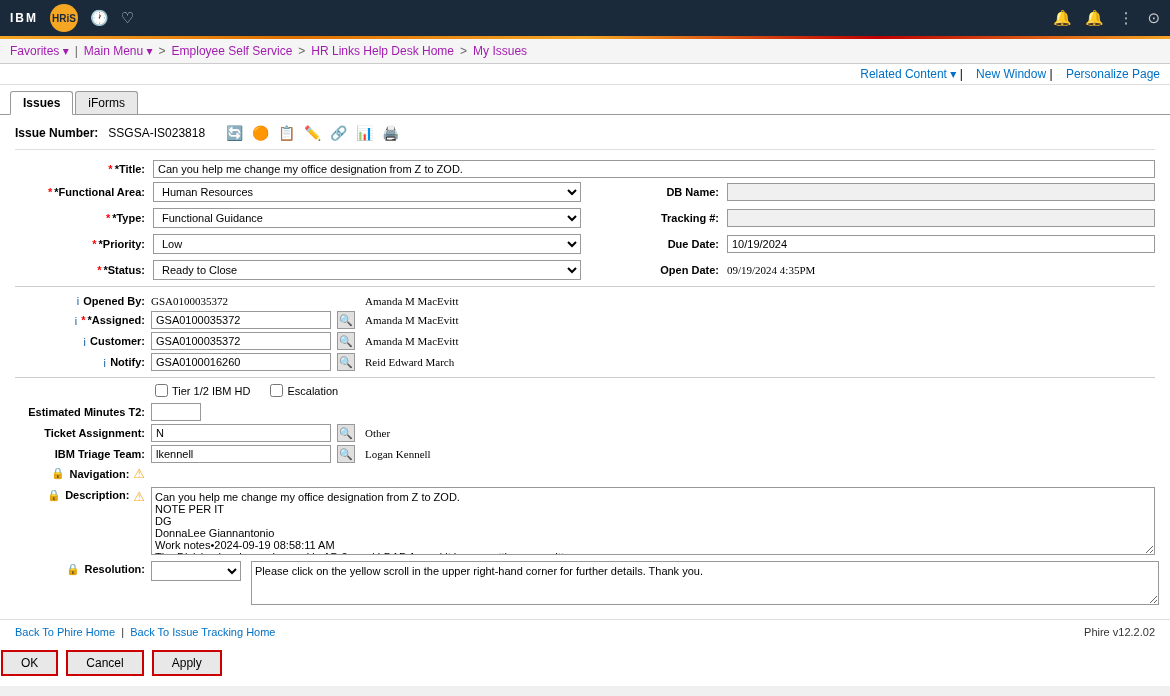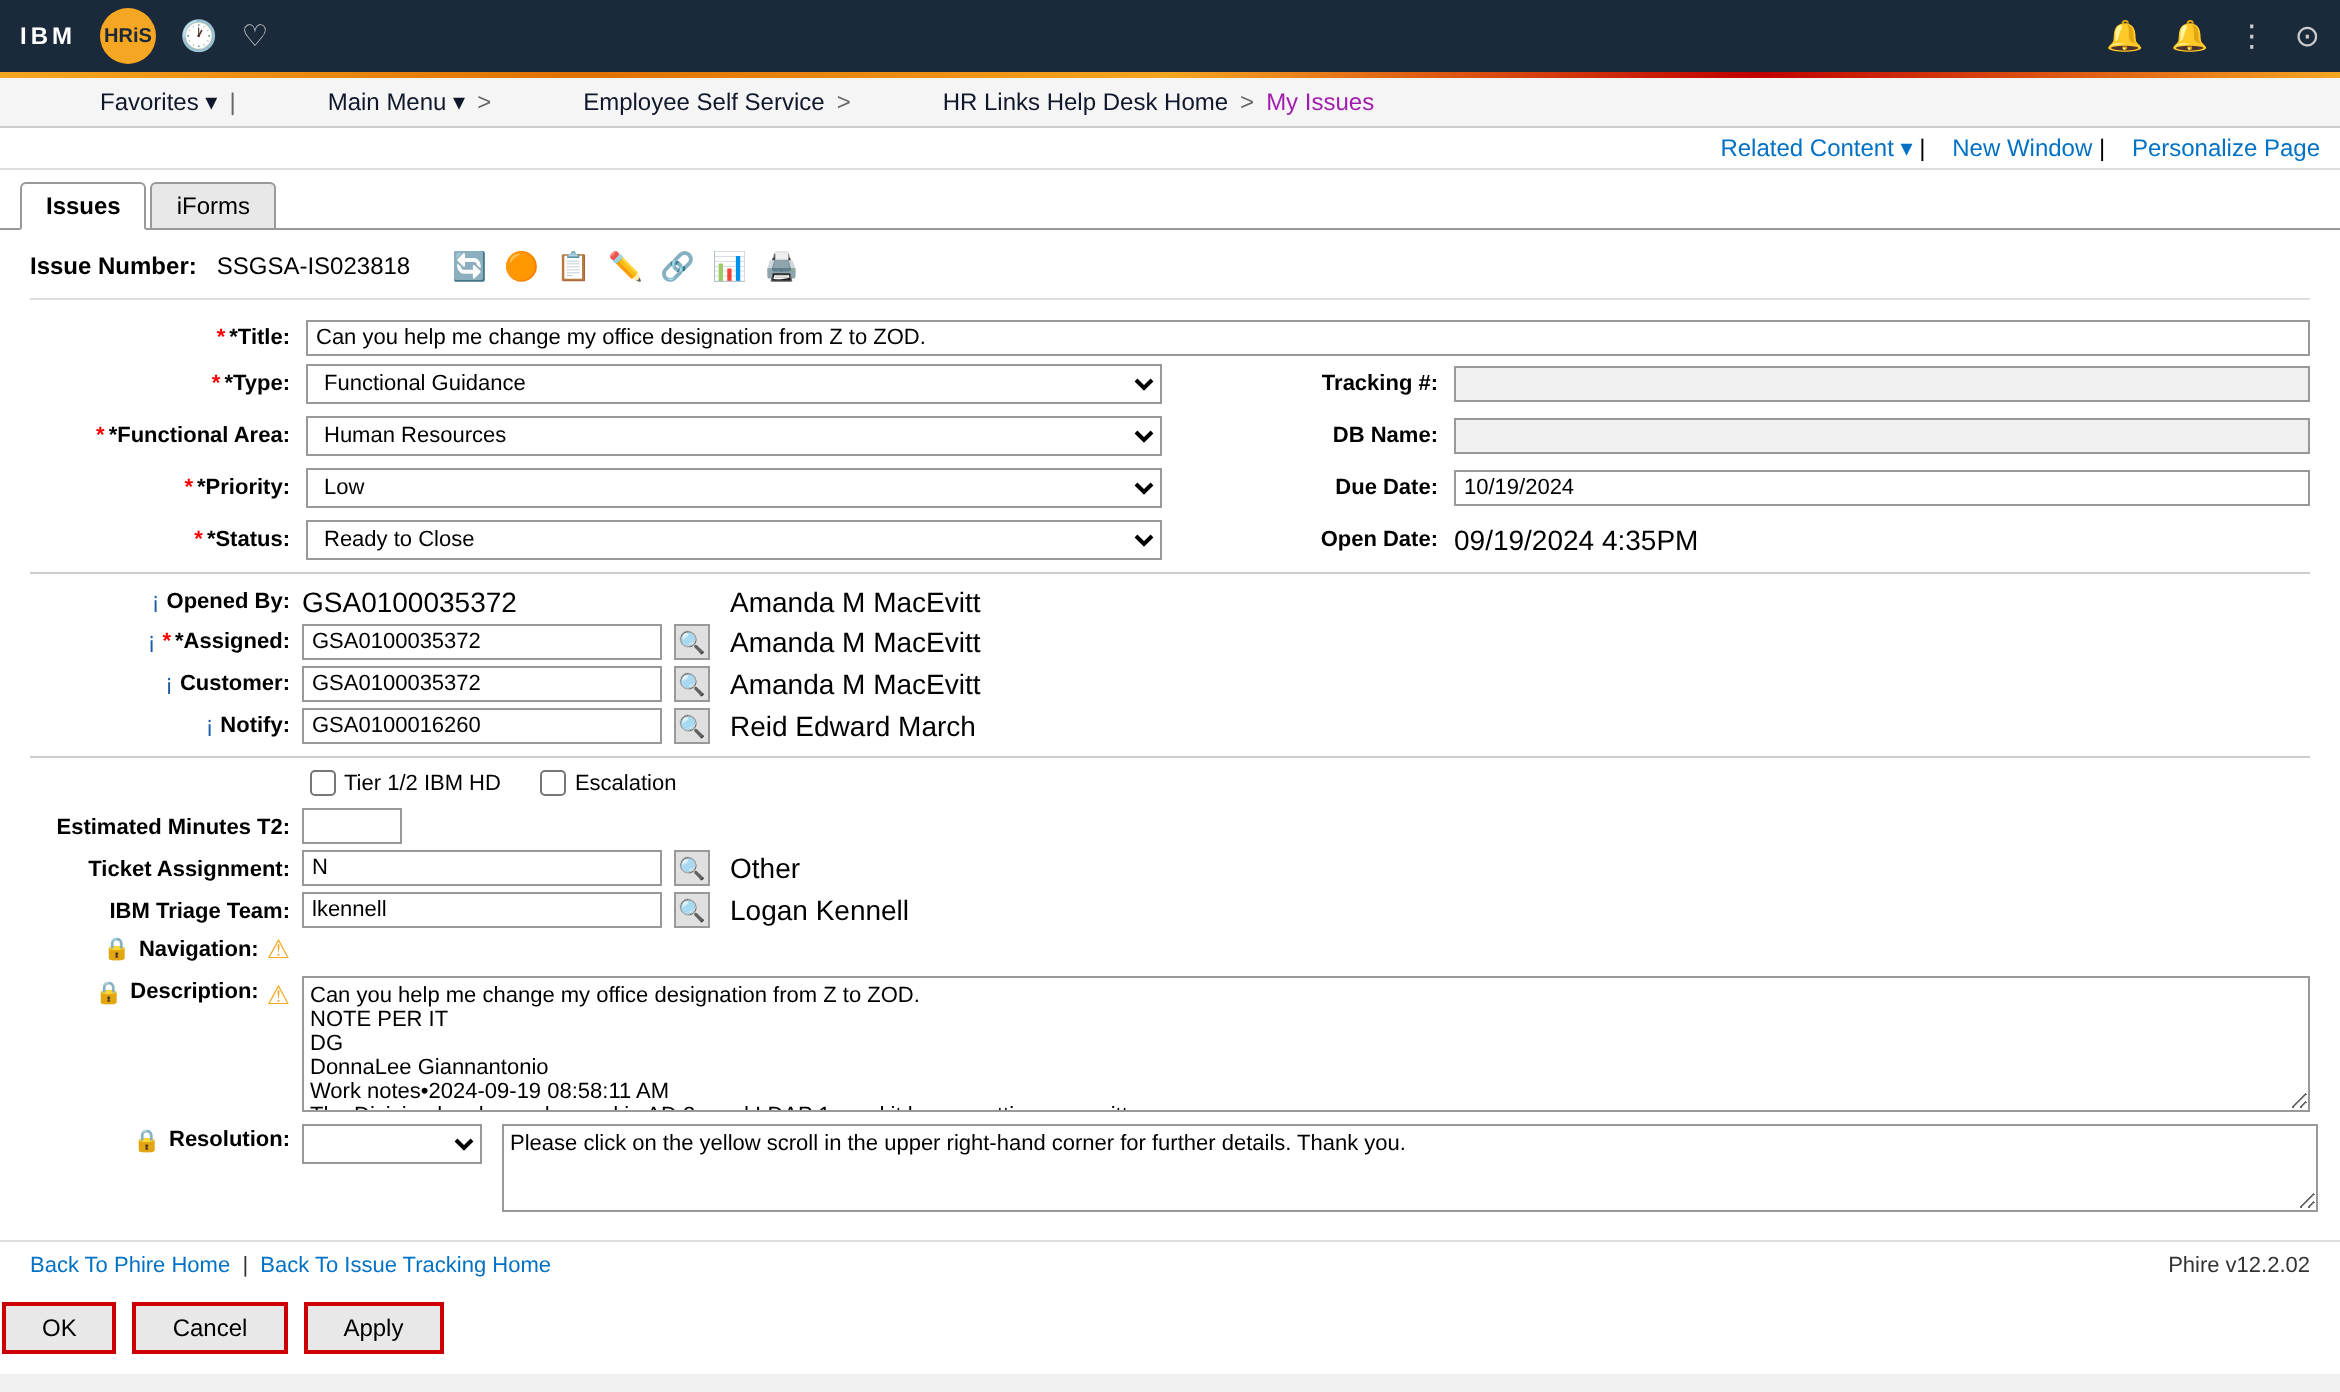--- a/index.html
+++ b/index.html
@@ -29,21 +29,21 @@
     
     .breadcrumb-nav {
       background: #f5f5f5;
       border-bottom: 1px solid #ccc;
       padding: 5px 10px;
       display: flex;
       align-items: center;
       gap: 6px;
       font-size: 12px;
     }
-    .breadcrumb-nav a { color: #0f172a; text-decoration: none; margin-left: 40px; }
+    .breadcrumb-nav a { color: #a21caf; text-decoration: none; }
     .breadcrumb-sep { color: #666; }
     .breadcrumb-item { color: #a21caf; }
 
     
     .related-bar {
       background: #fff;
       border-bottom: 1px solid #ddd;
       padding: 3px 10px;
       text-align: right;
       font-size: 12px;
@@ -114,21 +114,21 @@
     }
     .form-grid-2col {
       display: grid;
       grid-template-columns: 130px 1fr;
       gap: 4px 8px;
       align-items: center;
       margin-bottom: 4px;
     }
     .field-label { font-weight: bold; text-align: right; font-size: 11px; white-space: nowrap; }
     .field-label.required::before { content: '*'; color: red; margin-right: 2px; }
-    .field-value { font-size: 14px; }
+    .field-value { font-size: 11px; font-family: Liberation Serif, serif; }
     
     input[type="text"] {
       border: 1px solid #999;
       padding: 2px 4px;
       font-size: 11px;
       width: 100%;
       background: #fff;
     }
     input[type="text"].readonly {
       background: #f0f0f0;
@@ -317,34 +317,34 @@
         <span class="icon-btn">🖨️</span>
       </div>
     </div>
 
     <div class="form-grid-2col">
       <div class="field-label required">*Title:</div>
       <input type="text" value="Can you help me change my office designation from Z to ZOD." style="">
     </div>
 
     <div class="form-grid">
+      <div class="field-label required">*Functional Area:</div>
+      <select>
+        <option>Human Resources</option>
+      </select>
+      <div class="field-label">DB Name:</div>
+      <input type="text" class="readonly" value="" style="">
+    </div>
+
+    <div class="form-grid">
       <div class="field-label required">*Type:</div>
       <select>
         <option>Functional Guidance</option>
       </select>
       <div class="field-label">Tracking #:</div>
-      <input type="text" class="readonly" value="" style="">
-    </div>
-
-    <div class="form-grid">
-      <div class="field-label required">*Functional Area:</div>
-      <select>
-        <option>Human Resources</option>
-      </select>
-      <div class="field-label">DB Name:</div>
       <input type="text" class="readonly" value="" style="">
     </div>
 
     <div class="form-grid">
       <div class="field-label required">*Priority:</div>
       <select>
         <option>Low</option>
       </select>
       <div class="field-label">Due Date:</div>
       <input type="text" value="10/19/2024" style="">

